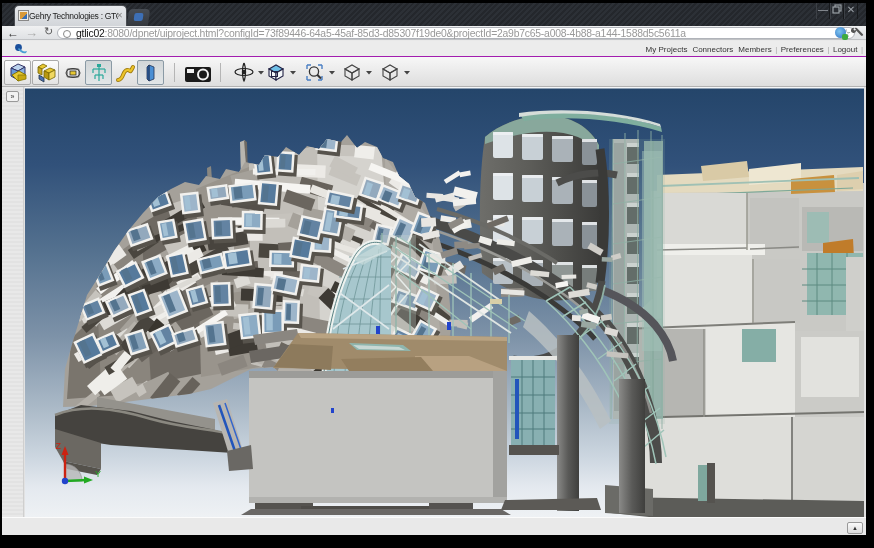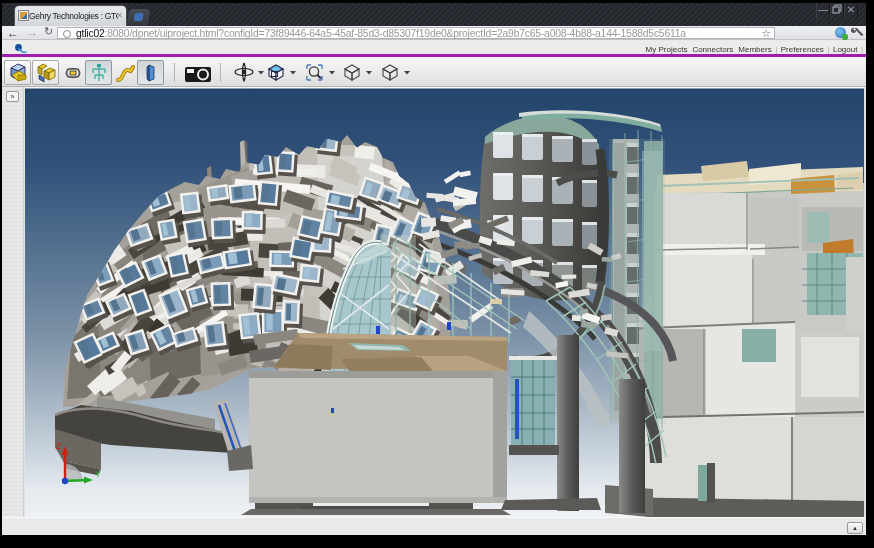--- a/index.html
+++ b/index.html
@@ -15,29 +15,29 @@
 #newtab { position:absolute; left:126px; top:6px; width:21px; height:17px; background:linear-gradient(#474c53,#34383e);
   border-radius:4px 4px 0 0; transform:skewX(-8deg); }
 #newtab i { position:absolute; left:6px; top:4px; width:9px; height:8px; background:#3d6fb5; border-radius:2px; display:block; }
 #wctl { position:absolute; right:8px; top:0px; color:#9aa0a6; font-size:10px; }
 #wctl span { display:inline-block; width:14px; text-align:center; border-right:1px solid #17191c; border-left:1px solid #3c4046; height:16px; line-height:14px; }
 #addr { position:absolute; left:0; top:23px; width:864px; height:14px; background:linear-gradient(#f0f1f2,#dfe1e4); border-bottom:1px solid #c0c2c5; }
 #addr .nav { position:absolute; top:-1px; font-size:13px; color:#555; }
 #addr .b1 { left:5px; color:#333; font-weight:bold; font-size:12px; top:0; }
 #addr .b2 { left:23px; color:#aaa; }
 #addr .b3 { left:42px; font-size:11px; color:#555; }
-#urlbox { position:absolute; left:55px; top:1px; width:718px; height:12px; background:#fff; border:1px solid #b0b3b9; border-radius:0; }
+#urlbox { position:absolute; left:55px; top:1px; width:798px; height:12px; background:#fff; border:1px solid #b0b3b9; border-radius:6px; }
 #urlbox .globe { position:absolute; left:5px; top:1.5px; width:8px; height:8px; border:1px solid #888; border-radius:50%; }
 #urltext { position:absolute; left:18px; top:-0.5px; font-size:10.4px; letter-spacing:-0.22px; color:#999; white-space:nowrap; }
 #urltext b { color:#111; font-weight:normal; }
 #star { position:absolute; right:3px; top:-1px; color:#777; font-size:11px; }
 #ext { position:absolute; left:833px; top:0.5px; width:11px; height:11px; background:radial-gradient(circle at 40% 40%, #7ec3f0, #2a6fc0); border-radius:50%; }
 #ext:after { content:""; position:absolute; right:-2px; bottom:-2px; width:6px; height:6px; background:#3faa3f; border-radius:2px; }
 #wrench { position:absolute; left:849px; top:0px; }
-#apphead { position:absolute; left:0; top:38px; width:864px; height:16px; background:#ececec; border-bottom:3px solid #a21caf;text-align:center; }
+#apphead { position:absolute; left:0; top:38px; width:864px; height:16px; background:#ececec; border-bottom:1px solid #a21caf;text-align:center; }
 #applogo { position:absolute; left:12px; top:3px; }
 #appmenu { position:absolute; right:2px; top:4px; font-size:8px; color:#333; }
 #appmenu span { margin:0 2.5px; }
 #appmenu .sep { color:#aaa; margin:0 1px; }
 #toolbar { position:absolute; left:0; top:54px; width:864px; height:30px; background:linear-gradient(#f7f7f7,#dedede); border-bottom:1px solid #b2b2b2; }
 .tbtn { position:absolute; top:3px; width:27px; height:25px; border:1px solid #aaa; border-radius:2px; background:linear-gradient(#fdfdfd,#e3e3e3); }
 .tbtn.pressed { background:linear-gradient(#d2d6d8,#e2e6e8); border-color:#8a9aa5; }
 .tbtn svg { position:absolute; left:0.5px; top:-0.5px; }
 .ticon { position:absolute; top:4px; height:24px; }
 #statusbar { position:absolute; left:0; top:514px; width:864px; height:18px; background:#e9e9e9; border-top:1px solid #fbfbfb; }

